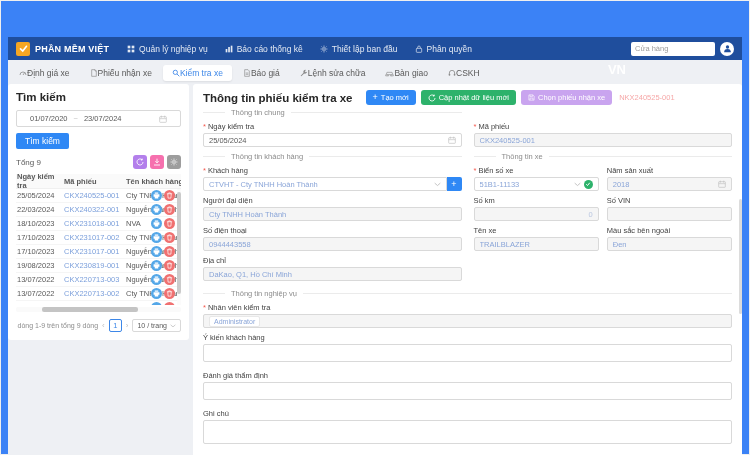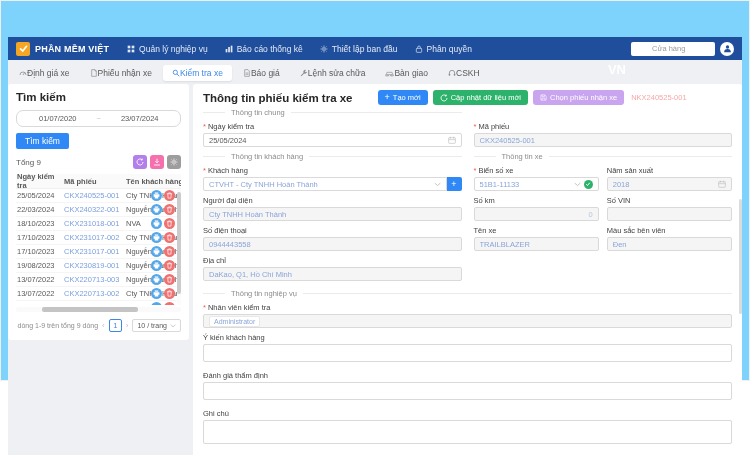--- a/index.html
+++ b/index.html
@@ -1,48 +1,48 @@
 <!DOCTYPE html>
 <html><head>
 <meta charset="utf-8">
 <style>
   * { box-sizing: border-box; margin: 0; padding: 0; }
   html,body { width: 750px; height: 455px; overflow: hidden; }
   body { font-family: "Liberation Sans", sans-serif; background:#fff; }
-  .page { position:relative; width:750px; height:381px; background:#7dd3fc; border:1px solid #efefef; }
+  .page { position:relative; width:750px; height:455px; background:#3b82f6; border:1px solid #efefef; }
   .app { position:absolute; left:7px; right:7px; top:36px; }
 
   
   .navbar { height:23px; background:#1f4e9d; display:flex; align-items:center; padding:0 8px; gap:10px; }
   .brand { display:flex; align-items:center; gap:5px; }
   .logo { width:14px; height:14px; background:#f5a623; border-radius:2px; display:grid; place-items:center; }
   .brand-name { color:#fff; font-size:9px; font-weight:bold; letter-spacing:.2px; white-space:nowrap; }
   .nav-menu { display:flex; gap:17px; margin-left:8px; }
   .nav-item { display:flex; align-items:center; gap:4px; color:rgba(255,255,255,.88); font-size:8.5px; cursor:pointer; white-space:nowrap; }
   .nav-right { margin-left:auto; display:flex; align-items:center; gap:5px; }
   .lang { color:#fff; font-size:13px; font-weight:bold;margin-top:41px; }
-  .store-input { width:84px; height:14px; border:none; border-radius:2px; font-size:7.5px; padding:0 21px; font-family:inherit; color:#595959; outline:none; }
+  .store-input { width:84px; height:14px; border:none; border-radius:2px; font-size:7.5px; padding:0 4px; font-family:inherit; color:#595959; outline:none; }
   .store-input::placeholder { color:#9b9b9b; }
   .avatar { width:14px; height:14px; border-radius:50%; background:#fff; color:#1f4e9d; display:grid; place-items:center; cursor:pointer; }
 
   
   .content { background:#eef0f4; padding:3px 0 12px; }
   .tabbar { display:flex; align-items:center; gap:2px; padding:2px 2px 3px; }
   .tab { display:flex; align-items:center; padding:3px 9px; font-size:8.5px; color:#595959; border-radius:3px; cursor:pointer; white-space:nowrap; }
   .tab svg { color:#8c8c8c; }
   .tab.active { background:#fff; color:#3d87e8; box-shadow:0 1px 2px rgba(0,0,0,.08); }
   .tab.active svg { color:#3d87e8; }
 
   .panels { display:flex; gap:4px; align-items:flex-start; }
   .panel { background:#fff; border-radius:3px; }
 
   
   .search-panel { flex:0 0 181px; width:181px; padding:7px 8px 8px; }
   .sp-title { font-size:11.5px; font-weight:bold; color:#262626; margin-bottom:7px; }
-  .daterange { height:17px; border:1px solid #d9d9d9; border-radius:7px; display:flex; align-items:center; gap:20px; padding:0 22px; font-size:7.5px; color:#595959; }
+  .daterange { height:17px; border:1px solid #d9d9d9; border-radius:2px; display:flex; align-items:center; gap:6px; padding:0 13px; font-size:7.5px; color:#595959; }
   .daterange .sep { color:#bfbfbf; }
   .daterange svg { margin-left:auto; }
   .search-btn { margin-top:6px; height:16px; background:#2f88f5; color:#fff; font-size:8.5px; border:none; border-radius:2px; padding:0 9px; font-family:inherit; cursor:pointer; }
   .total-row { margin-top:6px; display:flex; align-items:center; font-size:8px; color:#595959; }
   .tool-btns { margin-left:auto; display:flex; gap:3px; }
   .tool-btn { width:14px; height:14px; border:none; border-radius:3px; display:grid; place-items:center; color:#fff; cursor:pointer; }
   .tool-btn.purple { background:#b37feb; } .tool-btn.pink { background:#f670ae; } .tool-btn.gray { background:#9d9d9d; }
 
   .table { margin-top:5px; position:relative; }
   .thead { display:flex; height:15px; align-items:center; background:#fafafa; border-bottom:1px solid #f0f0f0; font-size:7.5px; font-weight:bold; color:#595959; }
@@ -60,21 +60,21 @@
   .hscroll { height:5px; background:#fafafa; border-radius:2px; margin-top:2px; position:relative; }
   .hthumb { position:absolute; left:16%; width:58%; height:5px; background:#c4c4c4; border-radius:2px; }
   .pagination { margin-top:7px; display:flex; align-items:center; justify-content:flex-end; gap:4px; font-size:7px; color:#8c8c8c; white-space:nowrap; }
   .page-arrow { color:#bfbfbf; font-size:8px; cursor:pointer; background:none; border:none; padding:0; }
   .page-num { width:13px; height:13px; border:1px solid #3d87e8; background:#fff; color:#3d87e8; border-radius:2px; display:grid; place-items:center; font-size:7.5px; cursor:pointer; }
   .page-size { height:13px; border:1px solid #d9d9d9; background:#fff; border-radius:2px; display:flex; align-items:center; gap:3px; padding:0 4px; font-size:7px; color:#595959; cursor:pointer; }
 
   
   .form-panel { flex:1; min-width:0; padding:6px 10px 10px; position:relative; }
   .fp-header { display:flex; align-items:center; gap:5px; }
-  .fp-title { font-size:11.5px; font-weight:bold; color:#262626; margin-right:20px; white-space:nowrap; }
+  .fp-title { font-size:11.5px; font-weight:bold; color:#262626; margin-right:8px; white-space:nowrap; }
   .btn { height:15px; border:none; border-radius:3px; color:#fff; font-size:7.5px; display:flex; align-items:center; gap:3px; padding:0 7px; font-family:inherit; cursor:pointer; white-space:nowrap; }
   .btn.create { background:#2f88f5; } .btn.update { background:#2db26b; } .btn.choose { background:#c9a4ef; }
   .btn .plus { font-size:9px; line-height:1; }
   .ref-code { color:#f6a8a8; font-size:7.5px; margin-left:2px; }
 
   .form { }
   .form-grid { display:flex; gap:12px; }
   .fcol { flex:1; min-width:0; }
   .divider { display:flex; align-items:center; gap:6px; color:#8c8c8c; font-size:7.5px; margin:3px 0 5px; white-space:nowrap; }
   .divider::before { content:""; flex:0 0 22px; height:1px; background:#ebebeb; }
@@ -593,21 +593,21 @@
                 <div class="half field">
                   <div class="flabel">
                         <span>Tên xe</span>
                       </div>
                   <div class="input disabled">
                     <span class="val">TRAILBLAZER</span>
                   </div>
                 </div>
                 <div class="half field">
                   <div class="flabel">
-                        <span>Màu sắc bên viên</span>
+                        <span>Màu sắc bên ngoài</span>
                       </div>
                   <div class="input disabled">
                     <span class="val">Đen</span>
                   </div>
                 </div>
               </div>
             </div>
           </div>
 
           <div class="divider">

